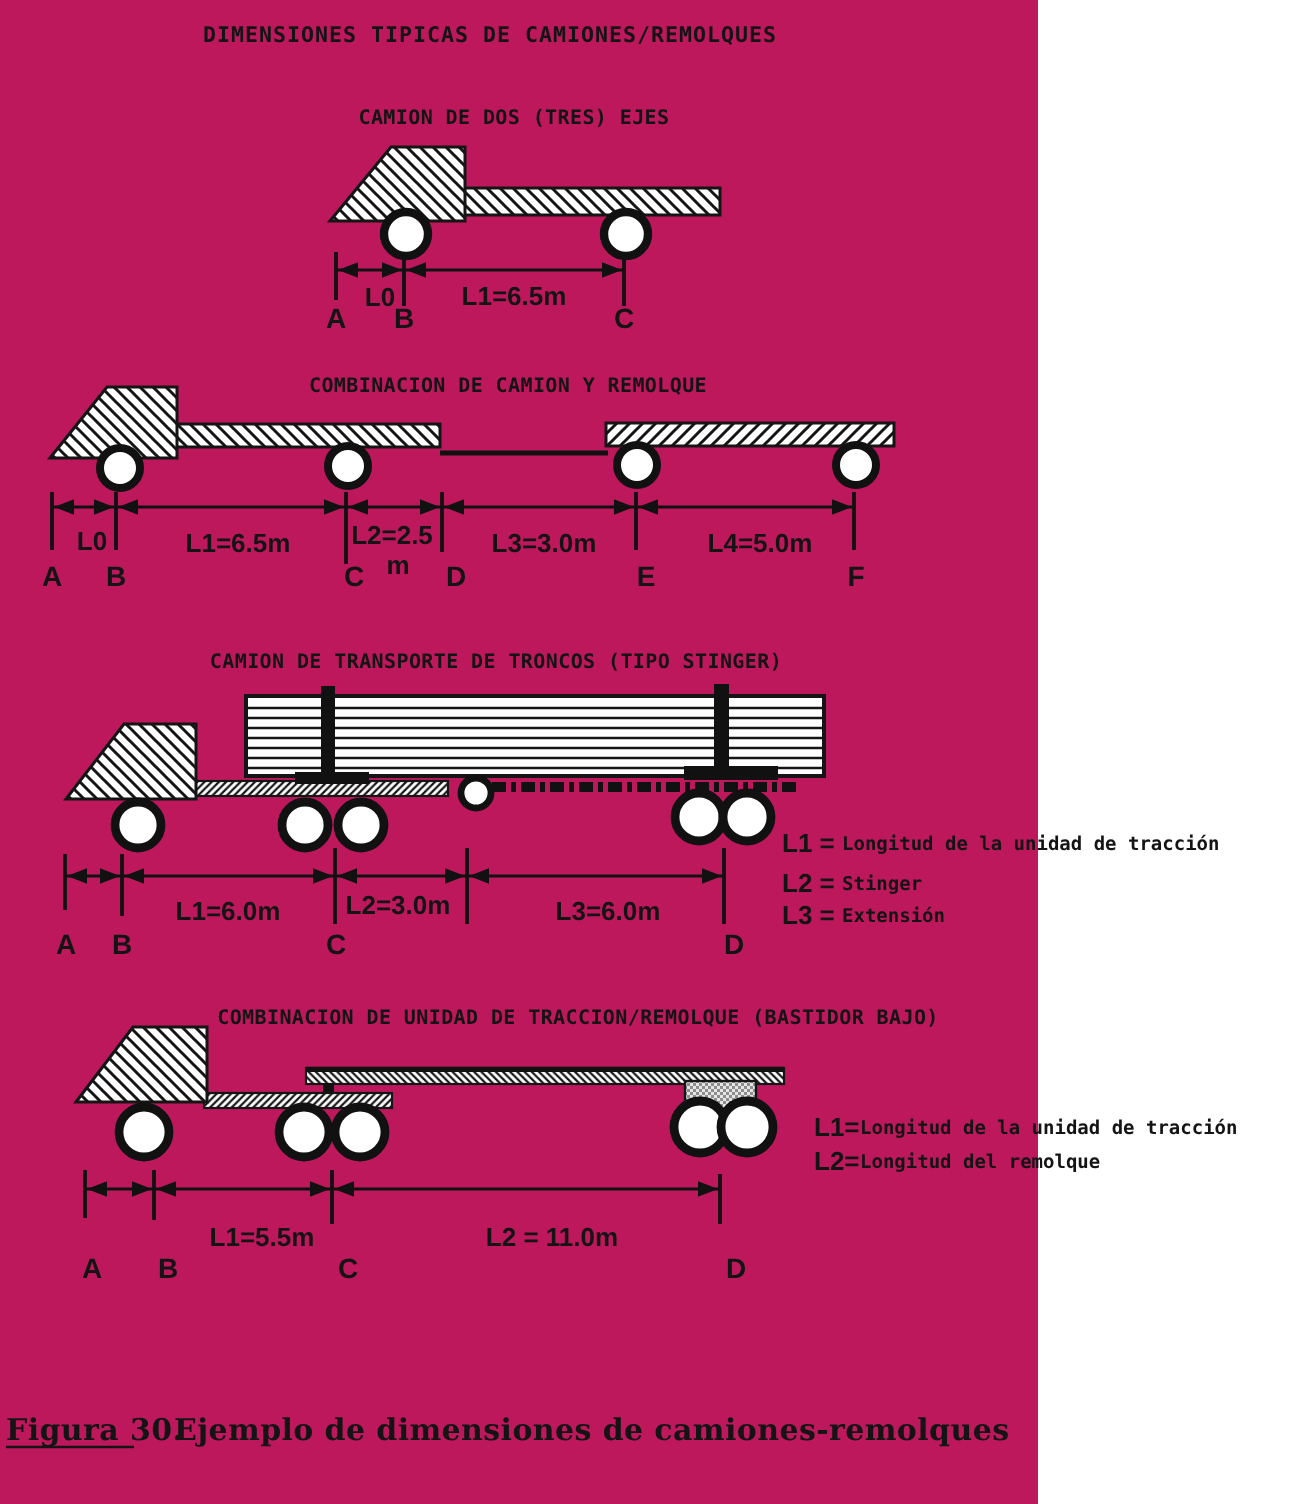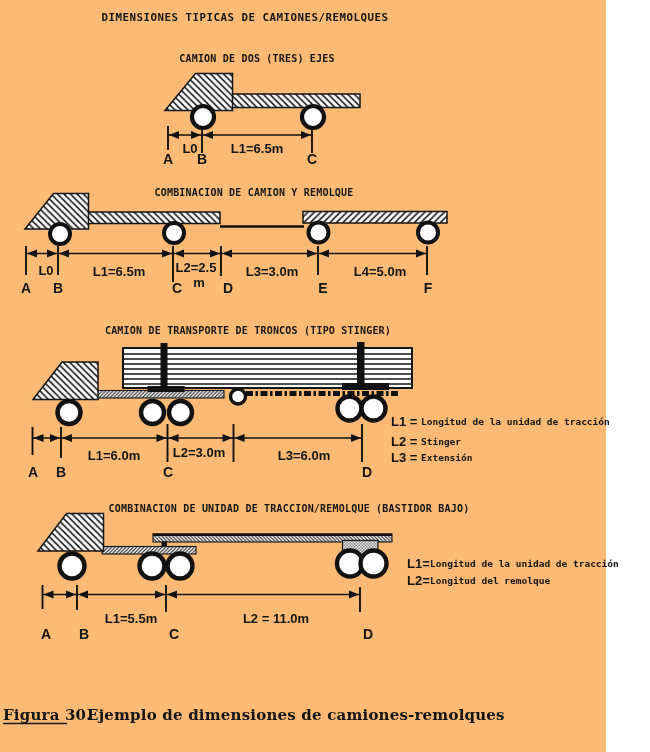--- a/index.html
+++ b/index.html
@@ -1,17 +1,17 @@
 <!DOCTYPE html>
 <html><head>
 <meta charset="utf-8">
 <style>
   html,body { margin:0; padding:0; background:#ffffff; }
   .page {
-    position:relative; width:606px; height:752px; background:#fdba74;
+    position:relative; width:519px; height:752px; background:#be185d;
     font-family:"Liberation Sans", sans-serif;
   }
   svg { position:absolute; left:0; top:0; }
   
   .sh   { stroke:#151515; stroke-width:1.5; }
   .sh2  { stroke:#151515; stroke-width:2; fill:#ffffff; }
   .wh   { fill:#ffffff; stroke:#111111; }
   .dl   { stroke:#111111; stroke-width:1.6; }
   .tk   { stroke:#111111; stroke-width:1.9; }
   .blk  { fill:#111111; stroke:none; }

